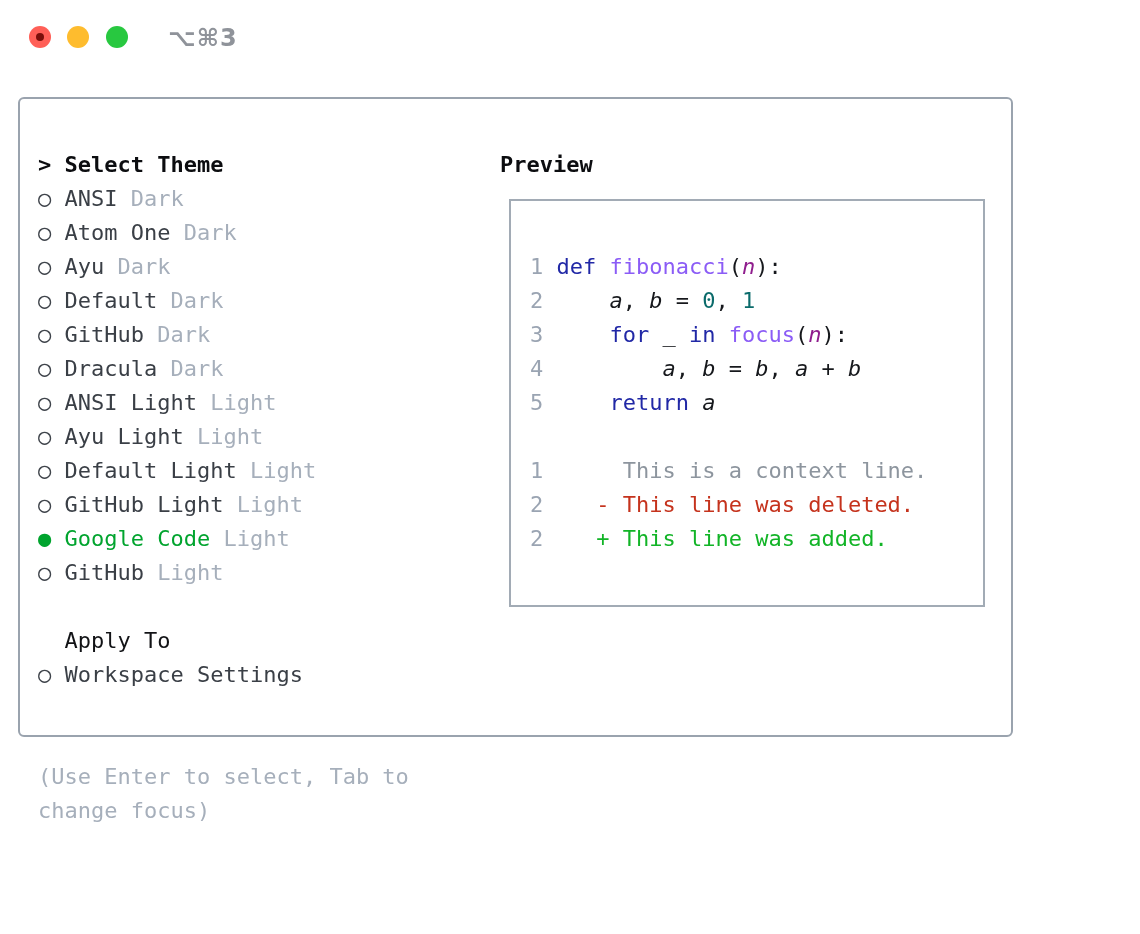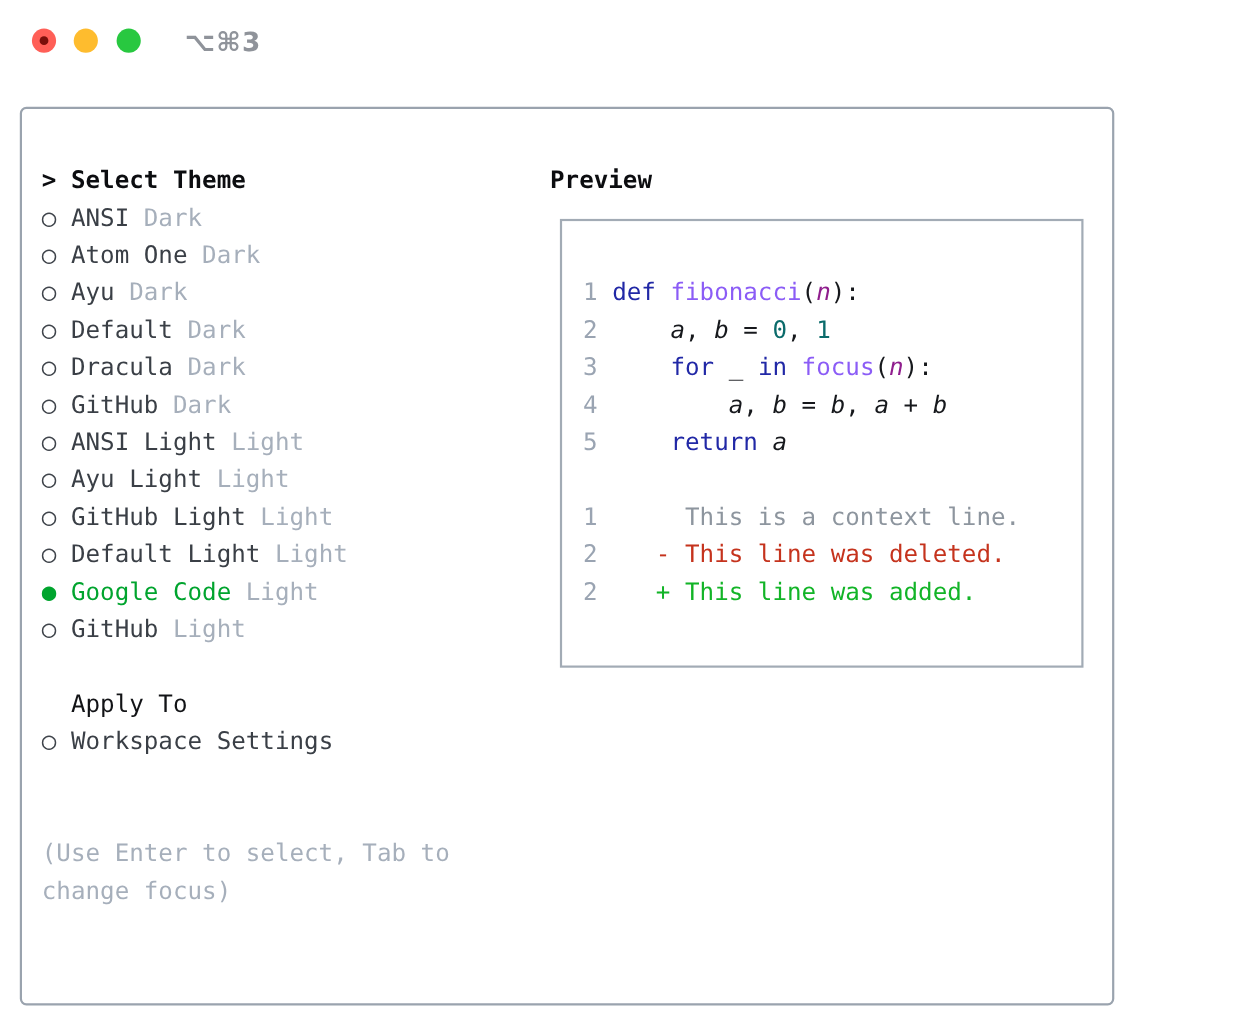--- a/index.html
+++ b/index.html
@@ -26,21 +26,21 @@
   .traffic.zoomb { left: 106px; background: #28c840; }
   .win-title {
     position: absolute; left: 168px; top: 24px;
     font-family: "DejaVu Sans", sans-serif;
     font-size: 24px; font-weight: bold; color: #8f939a;
     letter-spacing: 1px;
   }
   
   .main-box {
     position: absolute; left: 18px; top: 97px;
-    width: 995px; height: 817px;
+    width: 995px; height: 640px;
     box-sizing: border-box;
     border: 2px solid #9aa3ae;
     border-radius: 6px;
     background: #ffffff;
   }
   .row { white-space: pre; font-size: 22px; line-height: 34px; height: 34px; }
   
   .theme-list-wrap { position: absolute; left: 18px; top: 49px; }
   .picker-header { font-weight: bold; color: #0c0d10; }
   .list-row { color: #3a3f46; cursor: default; }
@@ -94,26 +94,26 @@
 
   <div class="main-box">
 
     <div class="theme-list-wrap">
       <div class="row picker-header"><span>&gt;</span><span> </span><span>Select Theme</span></div>
       <div id="theme-items">
           <div class="row list-row"><span class="icon">○</span><span class="name"> ANSI</span><span class="variant"> Dark</span></div>
           <div class="row list-row"><span class="icon">○</span><span class="name"> Atom One</span><span class="variant"> Dark</span></div>
           <div class="row list-row"><span class="icon">○</span><span class="name"> Ayu</span><span class="variant"> Dark</span></div>
           <div class="row list-row"><span class="icon">○</span><span class="name"> Default</span><span class="variant"> Dark</span></div>
+          <div class="row list-row"><span class="icon">○</span><span class="name"> GitHub</span><span class="variant"> Dark</span></div>
           <div class="row list-row"><span class="icon">○</span><span class="name"> Dracula</span><span class="variant"> Dark</span></div>
-          <div class="row list-row"><span class="icon">○</span><span class="name"> GitHub</span><span class="variant"> Dark</span></div>
           <div class="row list-row"><span class="icon">○</span><span class="name"> ANSI Light</span><span class="variant"> Light</span></div>
           <div class="row list-row"><span class="icon">○</span><span class="name"> Ayu Light</span><span class="variant"> Light</span></div>
+          <div class="row list-row"><span class="icon">○</span><span class="name"> Default Light</span><span class="variant"> Light</span></div>
           <div class="row list-row"><span class="icon">○</span><span class="name"> GitHub Light</span><span class="variant"> Light</span></div>
-          <div class="row list-row"><span class="icon">○</span><span class="name"> Default Light</span><span class="variant"> Light</span></div>
           <div class="row list-row selected"><span class="icon">●</span><span class="name"> Google Code</span><span class="variant"> Light</span></div>
           <div class="row list-row"><span class="icon">○</span><span class="name"> GitHub</span><span class="variant"> Light</span></div>
         </div>
     </div>
 
     <div class="apply-wrap">
       <div class="row apply-header">Apply To</div>
       <div id="apply-items">
           <div class="row list-row"><span class="icon">○</span><span class="name"> Workspace Settings</span></div>
         </div>

